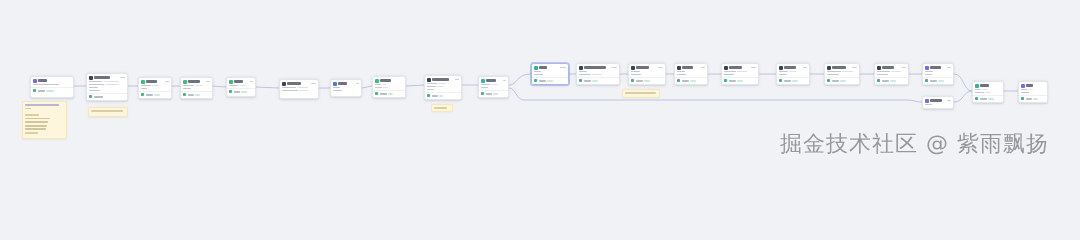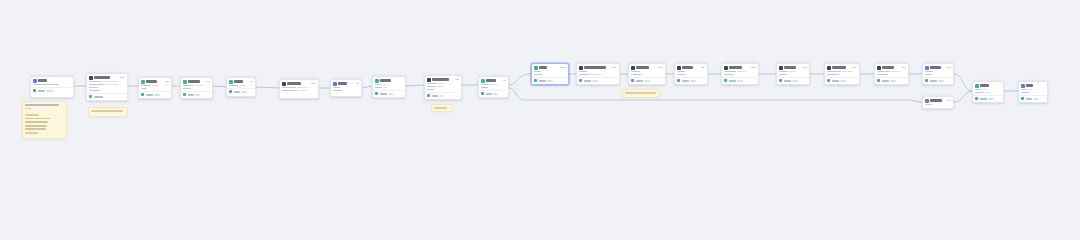--- a/index.html
+++ b/index.html
@@ -553,13 +553,14 @@
         <div class="sline" style="width: 32px;"></div>
       </div>
       <div class="sticky" style="left: 431px; top: 104px; width: 22px; height: 8px;">
         <div class="sline" style="width: 13px;"></div>
       </div>
       <div class="sticky" style="left: 622px; top: 89px; width: 38px; height: 9px;">
         <div class="sline" style="width: 31px;"></div>
       </div>
     </div>
 
+  <div id="watermark">掘金技术社区 @ 紫雨飘扬</div>
 </div>
 
 </body></html>

